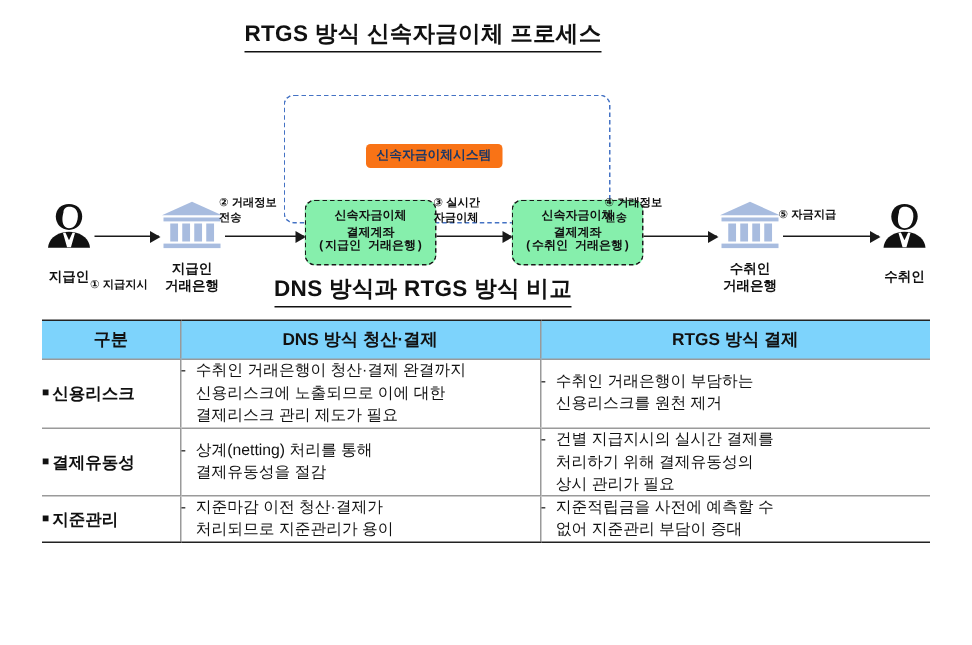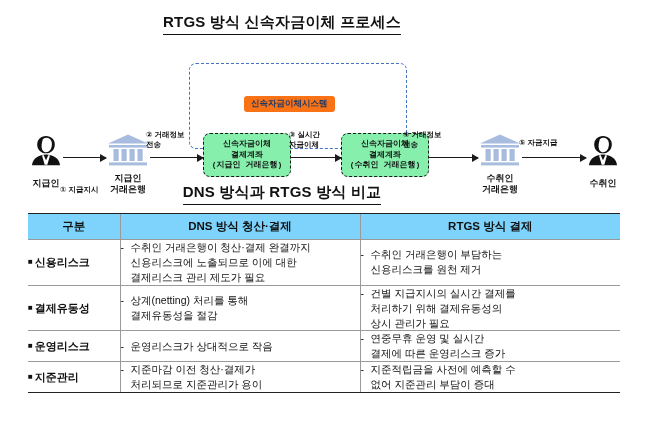--- a/index.html
+++ b/index.html
@@ -397,36 +397,20 @@
         <td class="cell-body col-sep">
           <span class="dash">-</span>
           <span class="txt">
             <span class="ln">건별 지급지시의 실시간 결제를</span>
             <span class="ln">처리하기 위해 결제유동성의</span>
             <span class="ln">상시 관리가 필요</span>
           </span>
         </td>
       </tr>
       <tr>
-        <td class="cell-cat"><span class="bullet">■</span><span>운영리스크</span></td>
-        <td class="cell-body col-sep">
-          <span class="dash">-</span>
-          <span class="txt">
-            <span class="ln">운영리스크가 상대적으로 작음</span>
-          </span>
-        </td>
-        <td class="cell-body col-sep">
-          <span class="dash">-</span>
-          <span class="txt">
-            <span class="ln">연중무휴 운영 및 실시간</span>
-            <span class="ln">결제에 따른 운영리스크 증가</span>
-          </span>
-        </td>
-      </tr>
-      <tr>
         <td class="cell-cat"><span class="bullet">■</span><span>지준관리</span></td>
         <td class="cell-body col-sep">
           <span class="dash">-</span>
           <span class="txt">
             <span class="ln">지준마감 이전 청산·결제가</span>
             <span class="ln">처리되므로 지준관리가 용이</span>
           </span>
         </td>
         <td class="cell-body col-sep">
           <span class="dash">-</span>

